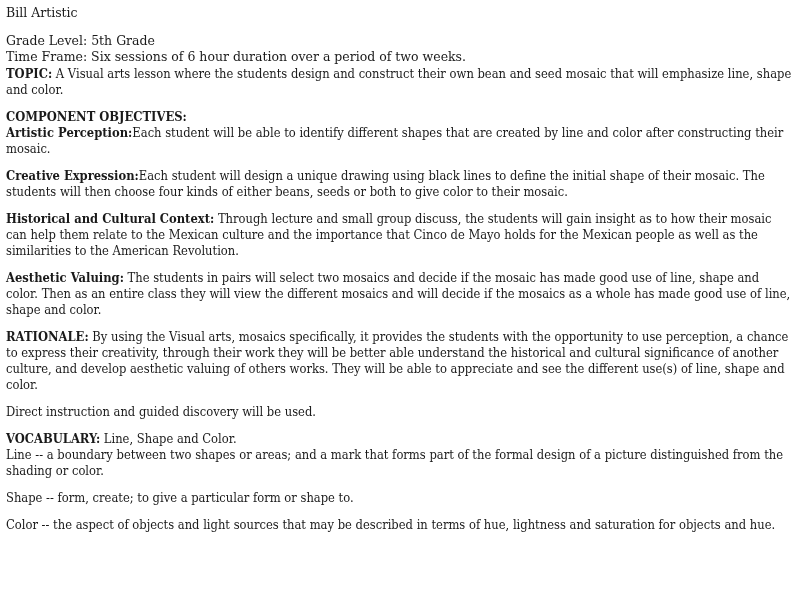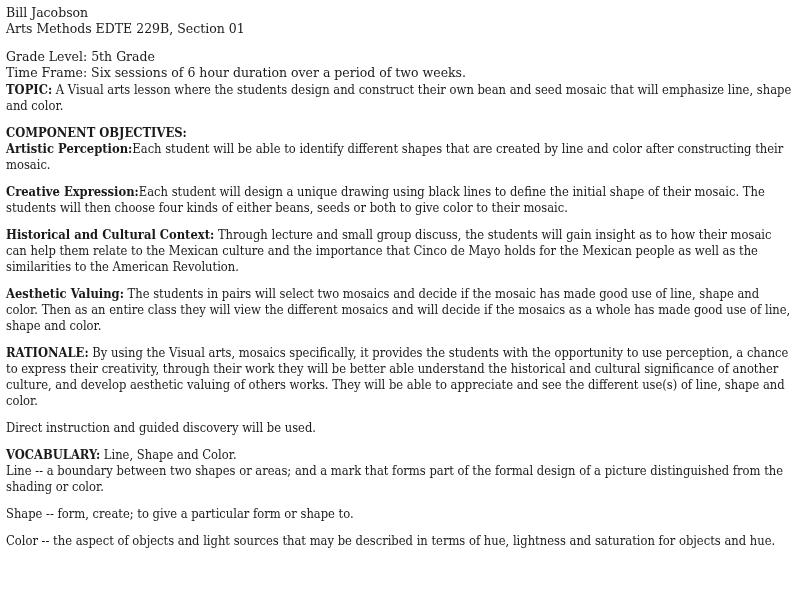--- a/index.html
+++ b/index.html
@@ -14,22 +14,21 @@
           transform-origin: 0 0; transform: scaleX(0.855); width: 922px; }
   .body p { margin: 0 0 11px 0; }
   .body p.tight { margin-bottom: 0; }
   .lbl { font-weight: bold; }
 </style>
 </head>
 <body>
 
 <div class="doc">
   <div class="hdr">
-    <p>Bill Jacobson</p>
-    <p>Arts Methods EDTE 229B, Section 01</p>
+    <p>Bill Artistic</p>
     <div class="gap"></div>
     <p>Grade Level: 5th Grade</p>
     <p>Time Frame: Six sessions of 6 hour duration over a period of two weeks.</p>
   </div>
 
 
   <div class="body">
     <p><span class="lbl">TOPIC:</span><span> A Visual arts lesson where the students design and construct their own bean and seed mosaic that will emphasize line, shape and color.</span></p>
 
     <p class="tight"><span class="lbl">COMPONENT OBJECTIVES:</span></p>

